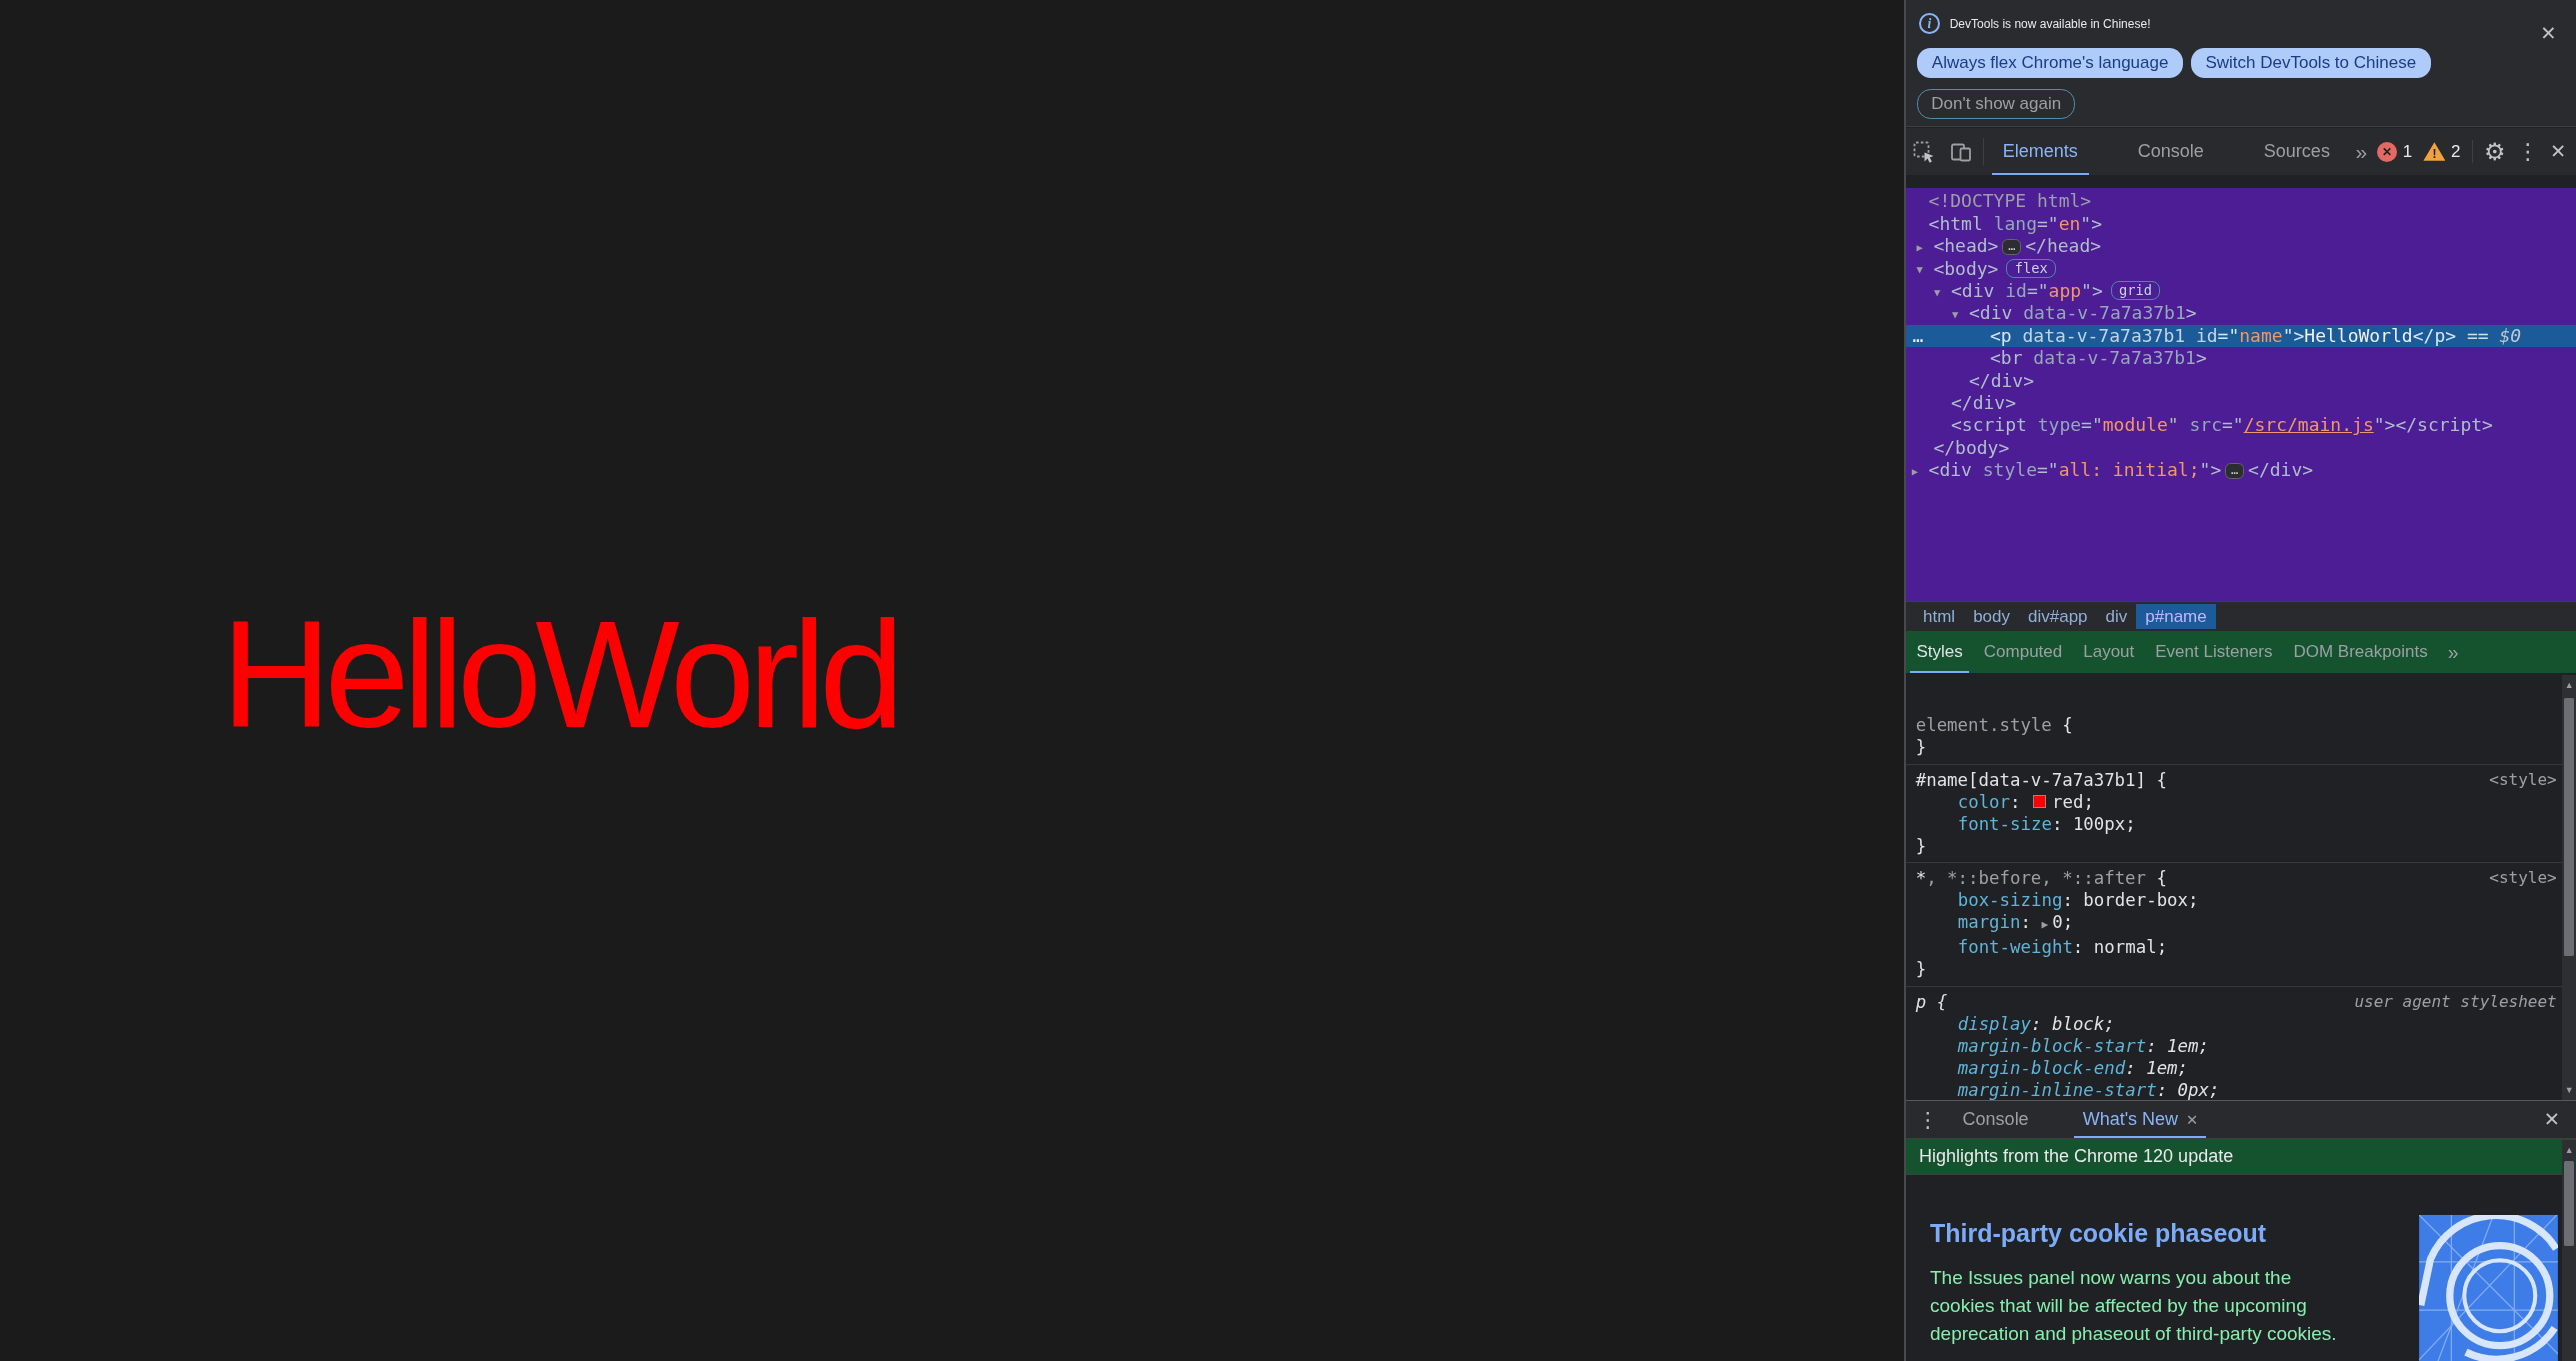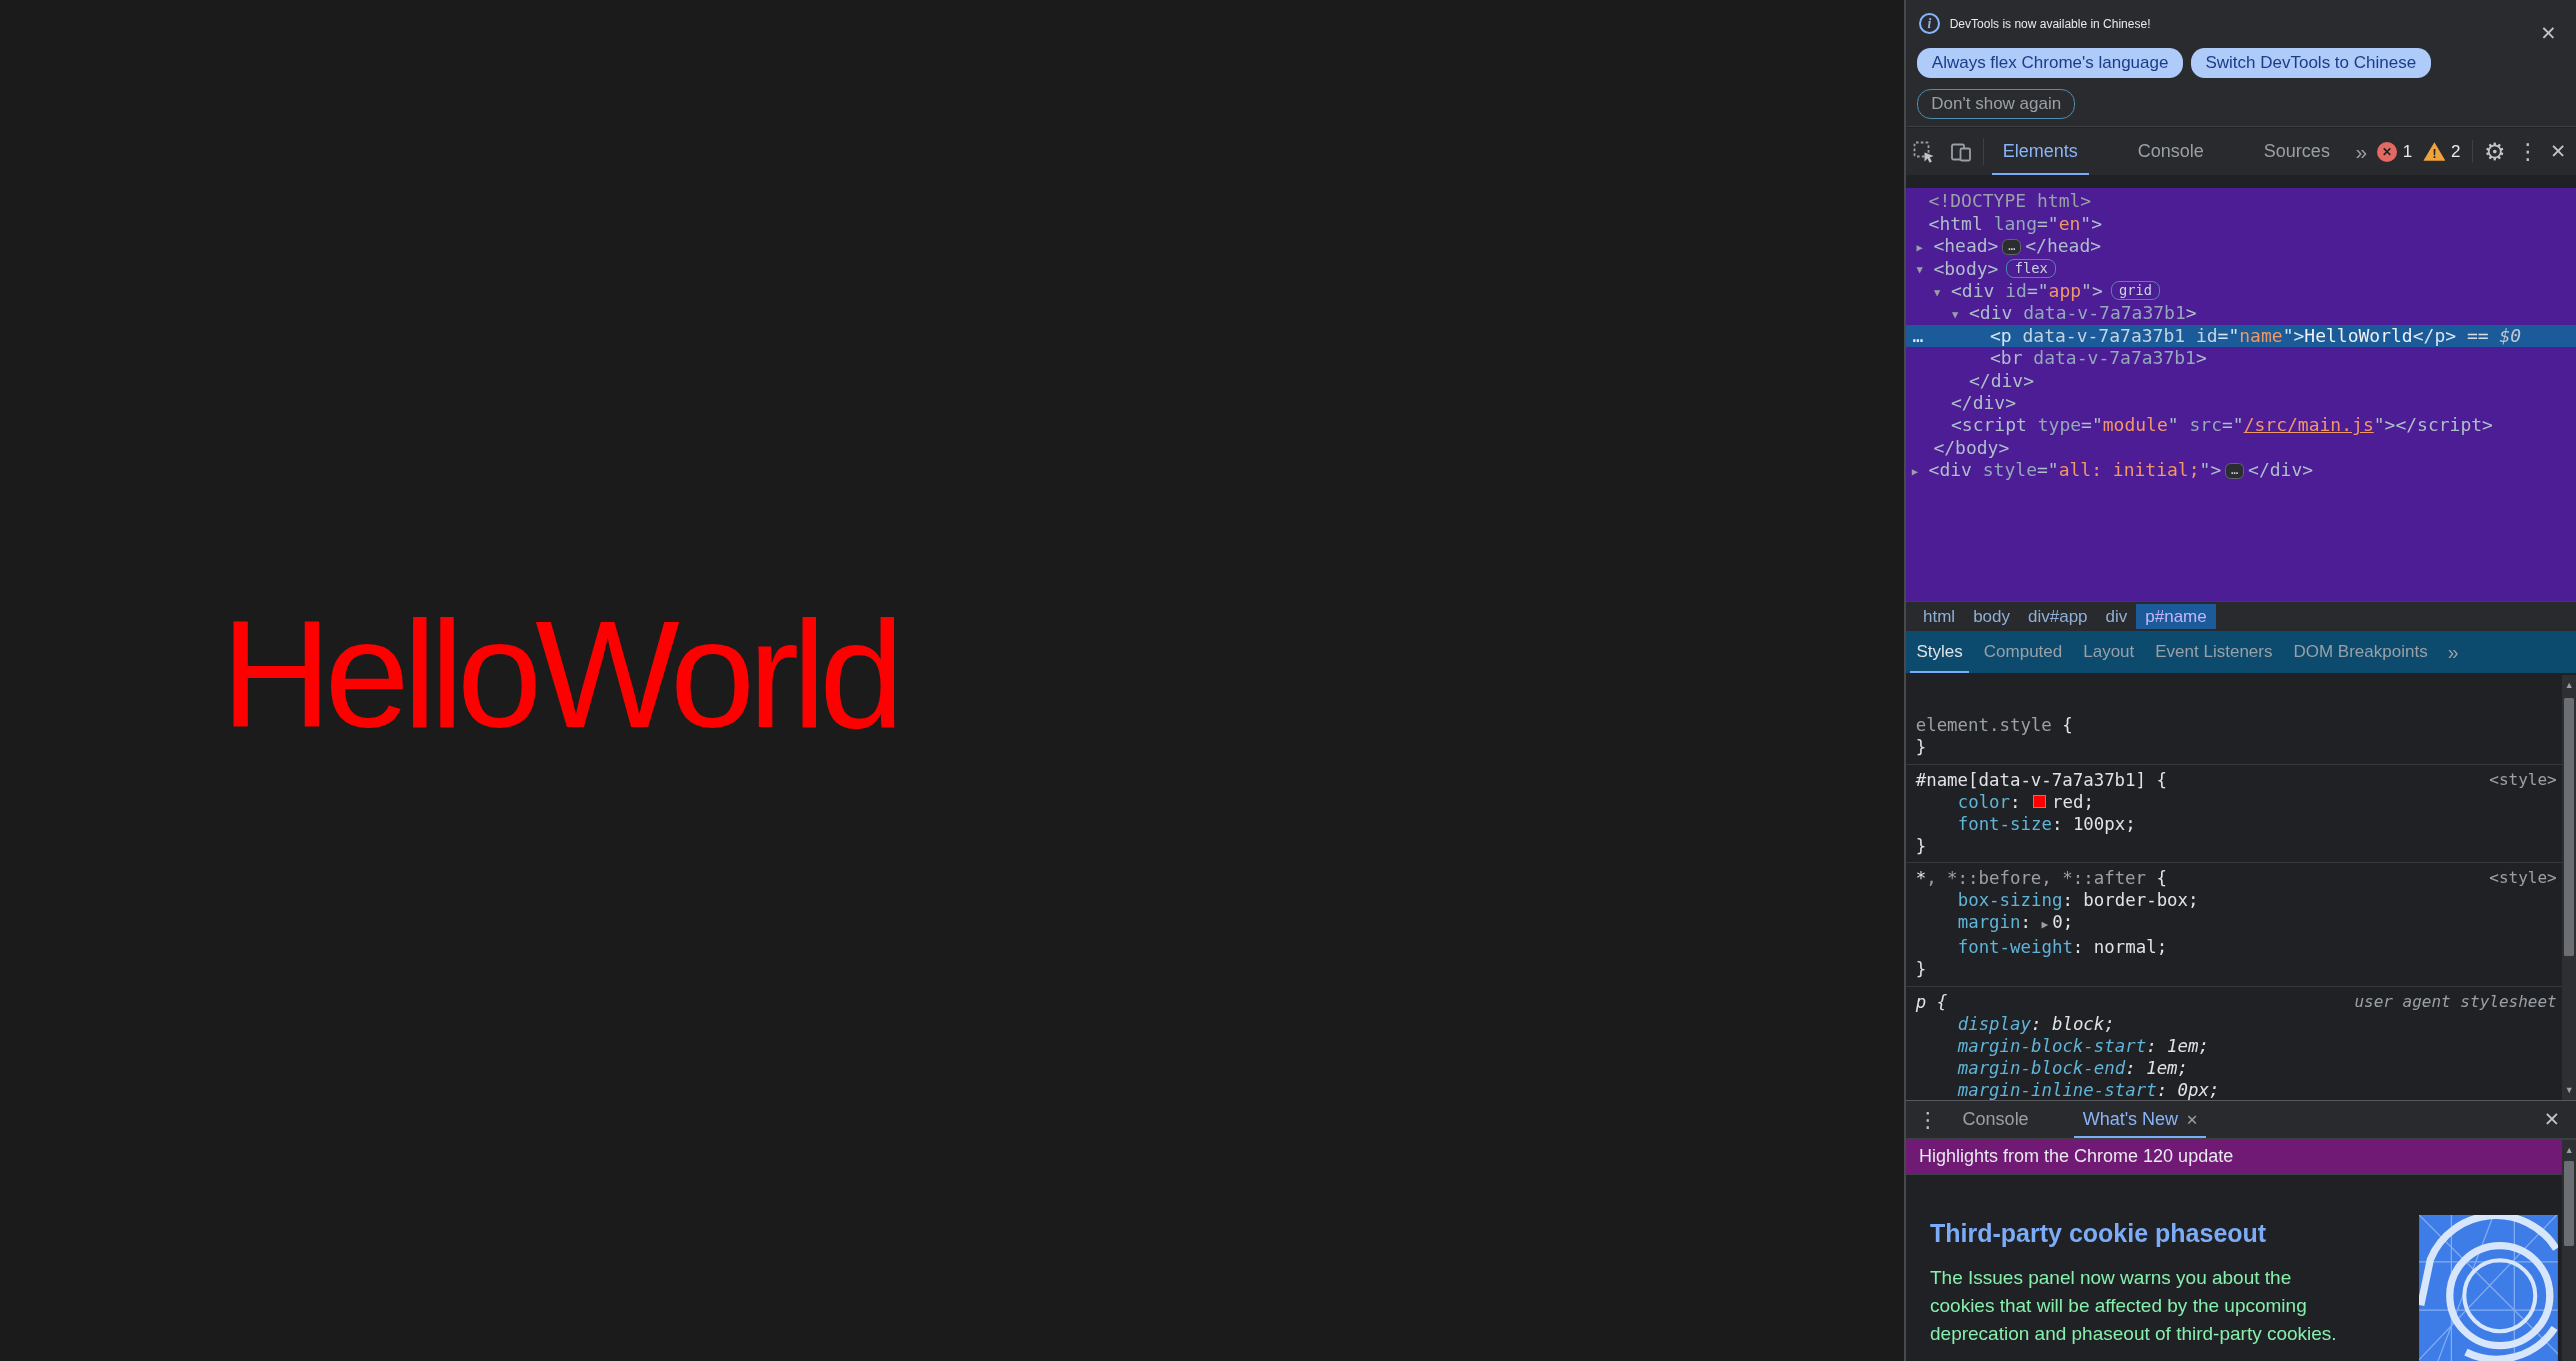--- a/index.html
+++ b/index.html
@@ -72,21 +72,21 @@
   .code-line.selected .t-tag { color:#d9e5ee; }
   .code-line.selected .t-attr { color:#c2d4e2; }
 
   
   .crumbs { top:601px; height:30px; background:#292a2d; border-top:0.8px solid #3c4043;
             display:flex; align-items:center; padding-left:8px; }
   .crumb { font-size:17px; color:#8fb0d6; padding:2.4px 9px; cursor:pointer; white-space:nowrap; }
   .crumb.active { background:#1b5b99; color:#c4b5fd; }
 
   
-  .stabs { top:631px; height:42px; background:#0c4a6e; display:flex; align-items:stretch; }
+  .stabs { top:631px; height:42px; background:#14532d; display:flex; align-items:stretch; }
   .stab { position:relative; display:flex; align-items:center; padding:0 10.5px; font-size:17px;
           color:#9aa0a6; cursor:pointer; white-space:nowrap; }
   .stab.active { color:#dfe3e6; }
   .stab.active::after { content:""; position:absolute; left:4px; right:4px; bottom:0; height:2.4px; background:#7cacf8; }
 
   
   .filter-row { top:673px; height:36px; background:#202124; border-bottom:0.8px solid #3c4043;
                 display:flex; align-items:center; padding:0 16px 0 6.5px; gap:19.4px; }
   .filter-input { width:408px; height:25px; background:#1d1e21; border:0.8px solid #5f6368;
                   border-radius:7.3px; color:#e8eaed; font-size:17px; padding:0 9.7px; outline:none; }
@@ -117,21 +117,21 @@
   
   .drawer-tabs { top:1100px; height:39px; background:#292a2d; border-top:0.8px solid #55585c;
                  border-bottom:0.8px solid #3c4043; display:flex; align-items:stretch; }
   .drawer-kebab { display:flex; align-items:center; padding:0 11.3px; }
   .dtab { position:relative; display:flex; align-items:center; gap:8px; padding:0 13px;
           font-size:18px; color:#9aa0a6; cursor:pointer; }
   .dtab.active { color:#8ab4f8; }
   .dtab.active::after { content:""; position:absolute; left:4.8px; right:4.8px; bottom:0; height:2.4px; background:#7cacf8; }
   .dtab .tab-x { font-size:14.5px; color:#9aa0a6; }
   .drawer-close { margin-left:auto; display:flex; align-items:center; padding-right:16px; }
-  .headline-row { top:1139px; height:36px; background:#701a75; border-bottom:0.8px solid #3c4043;
+  .headline-row { top:1139px; height:36px; background:#14532d; border-bottom:0.8px solid #3c4043;
                   display:flex; align-items:center; padding-left:13px; }
   .headline { font-size:18px; color:#e8eaed; }
   .drawer-body { top:1175px; height:186px; background:#202124; }
   .wn-title { position:absolute; left:24px; top:44px; font-size:25px; font-weight:bold; color:#7cacf8; }
   .wn-para { position:absolute; left:24px; top:89px; width:412px; font-size:19px;
              line-height:28px; color:#86efac; }
   .wn-img { position:absolute; right:18px; top:40px; width:139px; height:146px; overflow:hidden; }
 </style>
 </head>
 <body>

